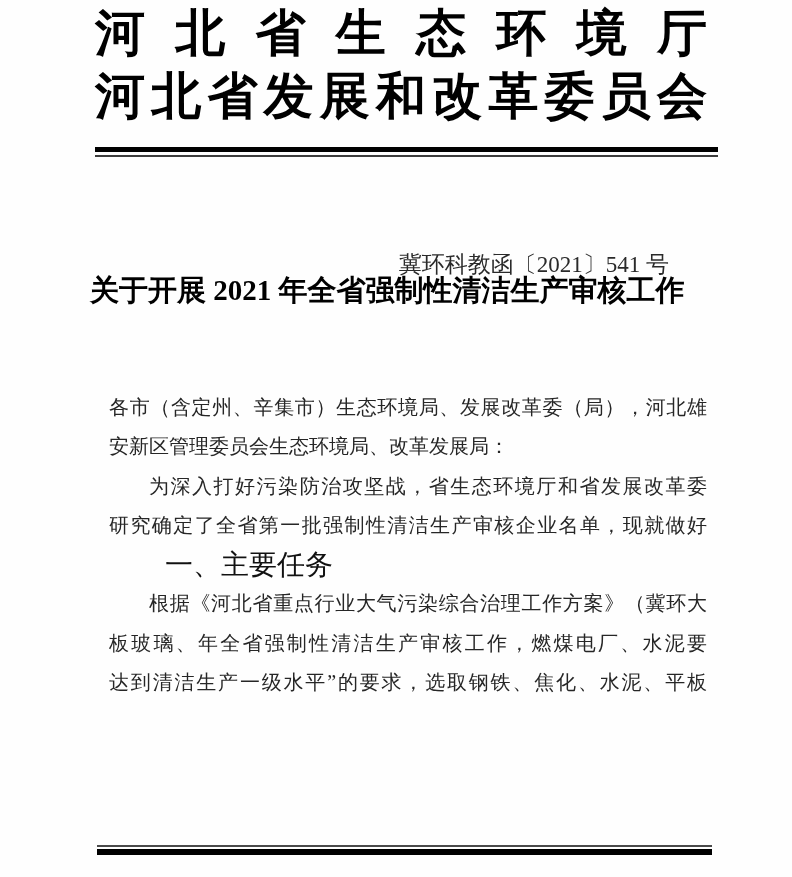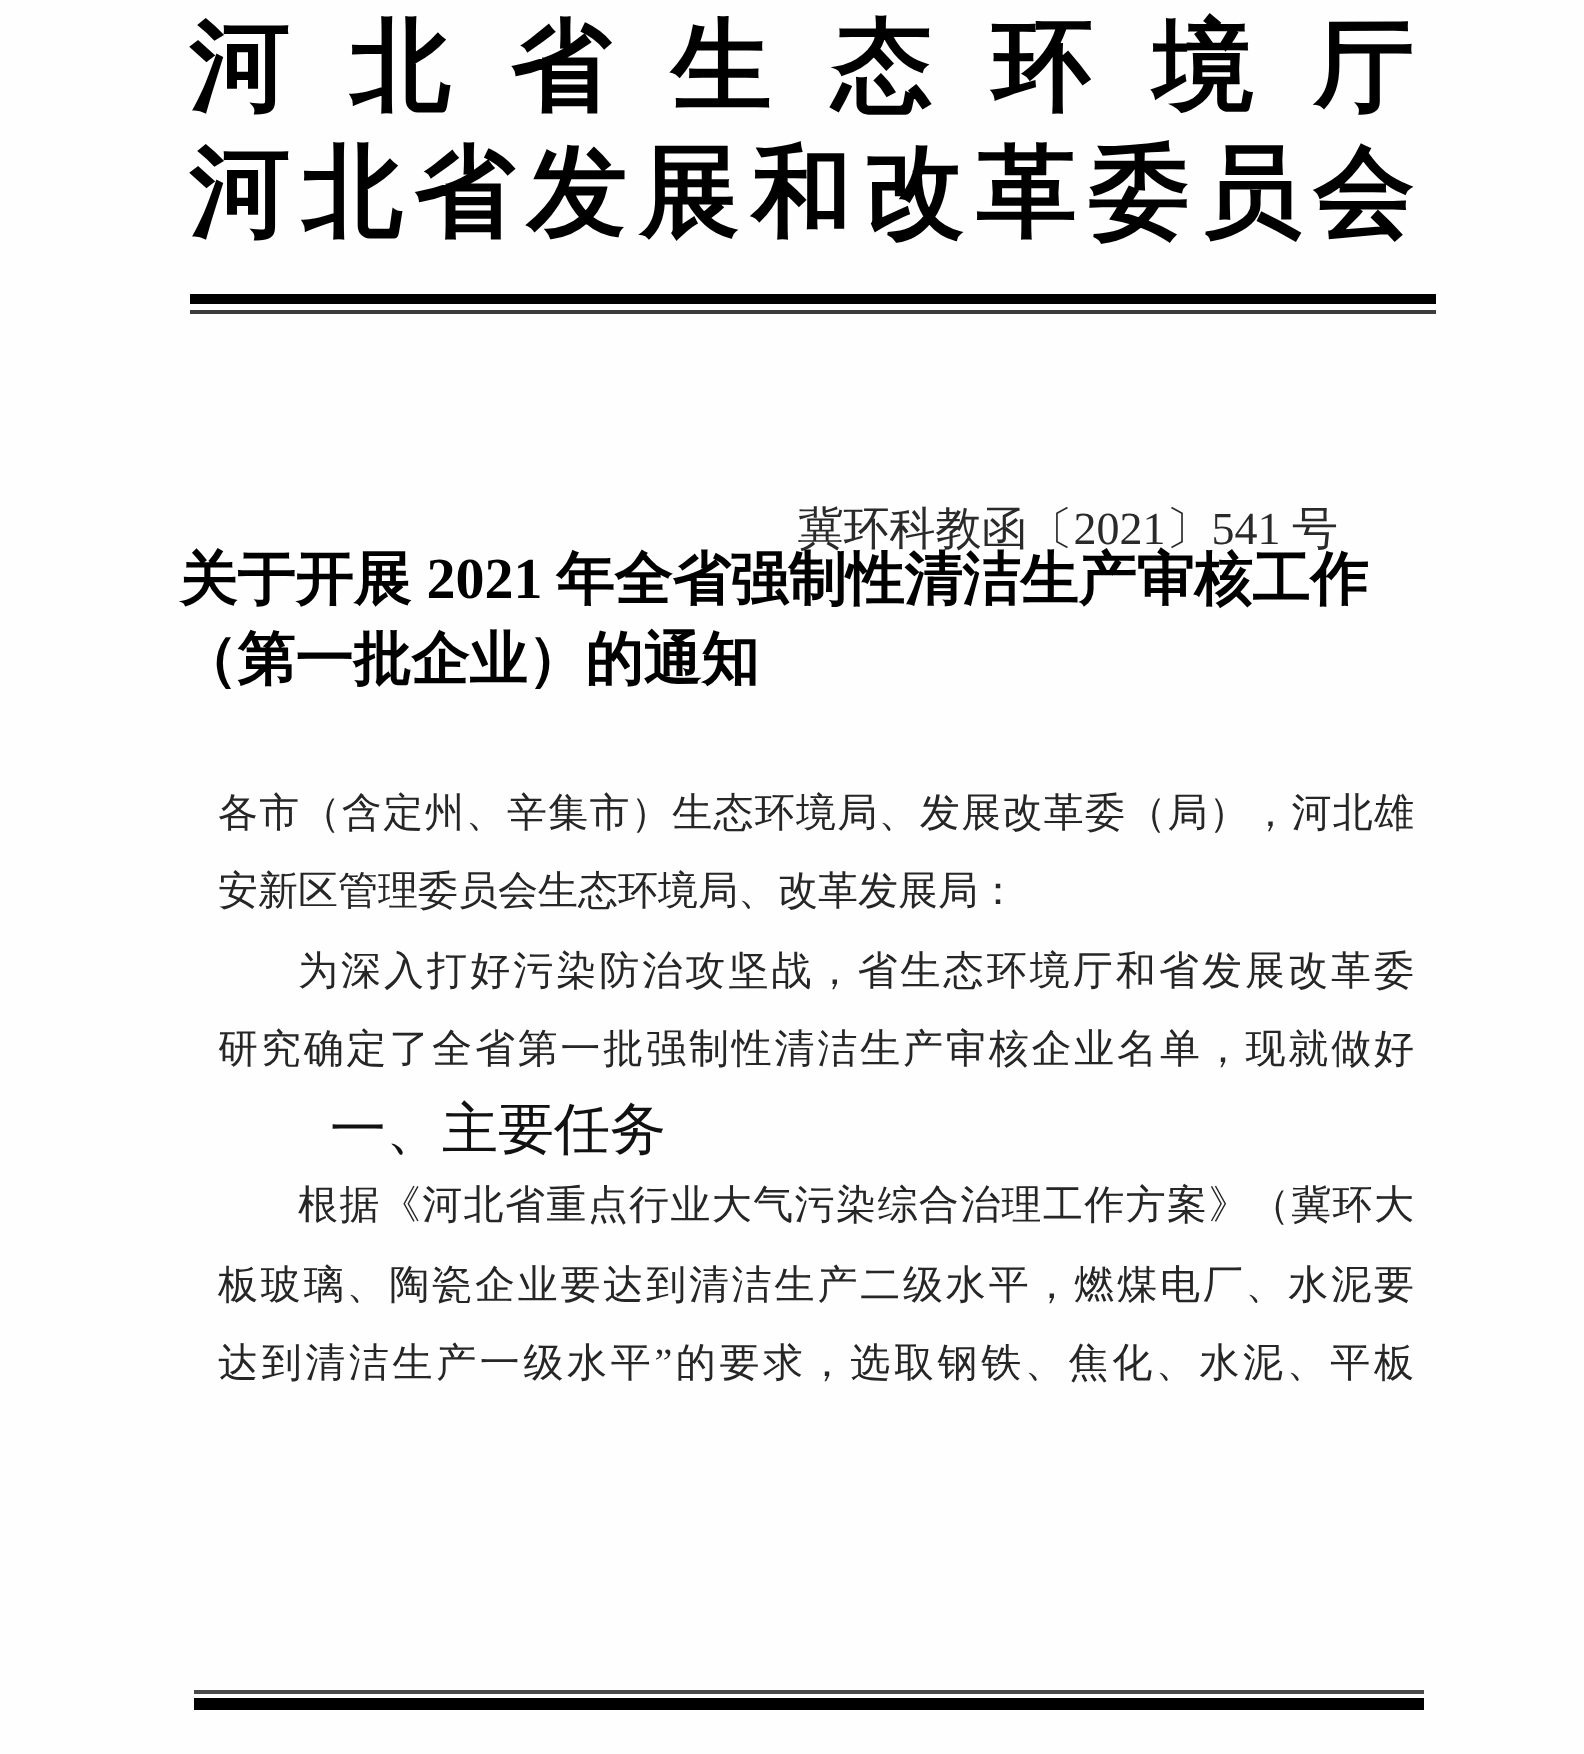--- a/index.html
+++ b/index.html
@@ -119,31 +119,30 @@
 
   <div class="rule-top">
     <div class="thick"></div>
     <div class="thin"></div>
   </div>
 
   <div class="doc-number">冀环科教函〔2021〕541 号</div>
 
   <div class="title">
     <div>关于开展 2021 年全省强制性清洁生产审核工作</div>
-    <div>（第一批企业）的通知</div>
   </div>
 
   <div class="body-text">
       <div class="bline fill">各市（含定州、辛集市）生态环境局、发展改革委（局），河北雄</div>
       <div class="bline">安新区管理委员会生态环境局、改革发展局：</div>
       <div class="bline indent fill">为深入打好污染防治攻坚战，省生态环境厅和省发展改革委</div>
       <div class="bline fill">研究确定了全省第一批强制性清洁生产审核企业名单，现就做好</div>
       <div class="bline indent heading">一、主要任务</div>
       <div class="bline indent fill">根据《河北省重点行业大气污染综合治理工作方案》（冀环大</div>
-      <div class="bline fill">板玻璃、陶瓷企业要达到清洁生产二级水平，燃煤电厂、水泥要</div>
+      <div class="bline fill">板玻璃、年全省强制性清洁生产审核工作，燃煤电厂、水泥要</div>
       <div class="bline fill">达到清洁生产一级水平”的要求，选取钢铁、焦化、水泥、平板</div>
     </div>
 
   <div class="rule-bottom">
     <div class="thin"></div>
     <div class="thick"></div>
   </div>
 
 </div>
 

